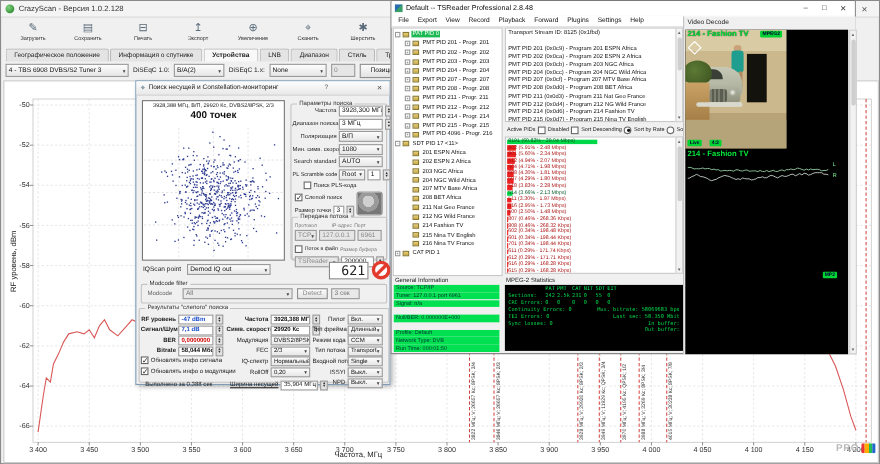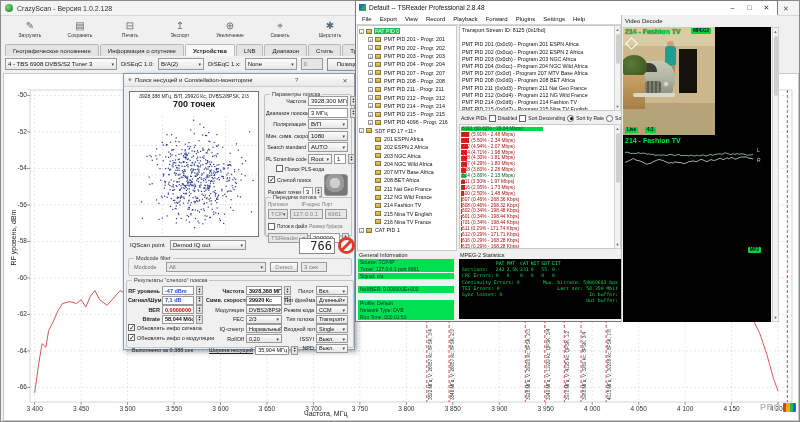--- a/index.html
+++ b/index.html
@@ -310,21 +310,21 @@
   <div id="dlg">
     <div id="dlg-title">
       <span class="tico">⌖</span>
       <span class="ttext">Поиск несущей и Constellation-мониторинг</span>
       <span class="wbtn">?</span>
       <span class="wbtn">✕</span>
     </div>
 
     <div id="const-box">
       <div id="const-h1">3928,388 МГц, В/П, 29920 Кс, DVBS2/8PSK, 2/3</div>
-      <div id="const-h2">700 точек</div>
+      <div id="const-h2">400 точек</div>
       <svg id="const-svg" width="126" height="118">
           <line x1="31.5" y1="0" x2="31.5" y2="118" stroke="#ccc" stroke-width="0.5" stroke-dasharray="2,2"></line>
           <line x1="63" y1="0" x2="63" y2="118" stroke="#ccc" stroke-width="0.5" stroke-dasharray="2,2"></line>
           <line x1="94.5" y1="0" x2="94.5" y2="118" stroke="#ccc" stroke-width="0.5" stroke-dasharray="2,2"></line>
           <line x1="0" y1="29.5" x2="126" y2="29.5" stroke="#ccc" stroke-width="0.5" stroke-dasharray="2,2"></line>
           <line x1="0" y1="59" x2="126" y2="59" stroke="#ccc" stroke-width="0.5" stroke-dasharray="2,2"></line>
           <line x1="0" y1="88.5" x2="126" y2="88.5" stroke="#ccc" stroke-width="0.5" stroke-dasharray="2,2"></line>
           <rect x="42.9" y="56.5" width="1.2" height="1.2" fill="#2b3990"></rect>
           <rect x="24.3" y="39.2" width="1.2" height="1.2" fill="#2b3990"></rect>
           <rect x="51.9" y="86.6" width="1.2" height="1.2" fill="#2b3990"></rect>
@@ -1007,21 +1007,21 @@
     <div class="spinbtns">
             <span>▲</span>
             <span>▼</span>
           </div>
         </div>
       </div>
 
     <div class="prow" style="left:144px;top:166px" hidden=""></div>
     <span class="lbl abs" style="left:6px;top:168px">IQScan point</span>
     <div class="field combo abs" style="left:46px;top:166px;width:76px">Demod IQ out</div>
-    <div id="num-display">766</div>
+    <div id="num-display">621</div>
     <div id="stop-icon"></div>
 
     <div class="grp" style="left:4px;top:184px;width:224px;height:18px">
       <span class="legend">Modcode filter</span>
     </div>
     <span class="lbl abs" style="left:10px;top:190px;font-size:5.5px;color:#666">Modcode</span>
     <div class="field combo abs" style="left:42px;top:188px;width:100px;background:#e9e9e9;color:#777">All</div>
     <div class="btn abs" style="left:146px;top:188px;width:28px;height:10px;color:#888">Detect</div>
     <div class="field abs" style="left:177px;top:188px;width:26px;background:#e9e9e9;color:#777">3 сек</div>
 

